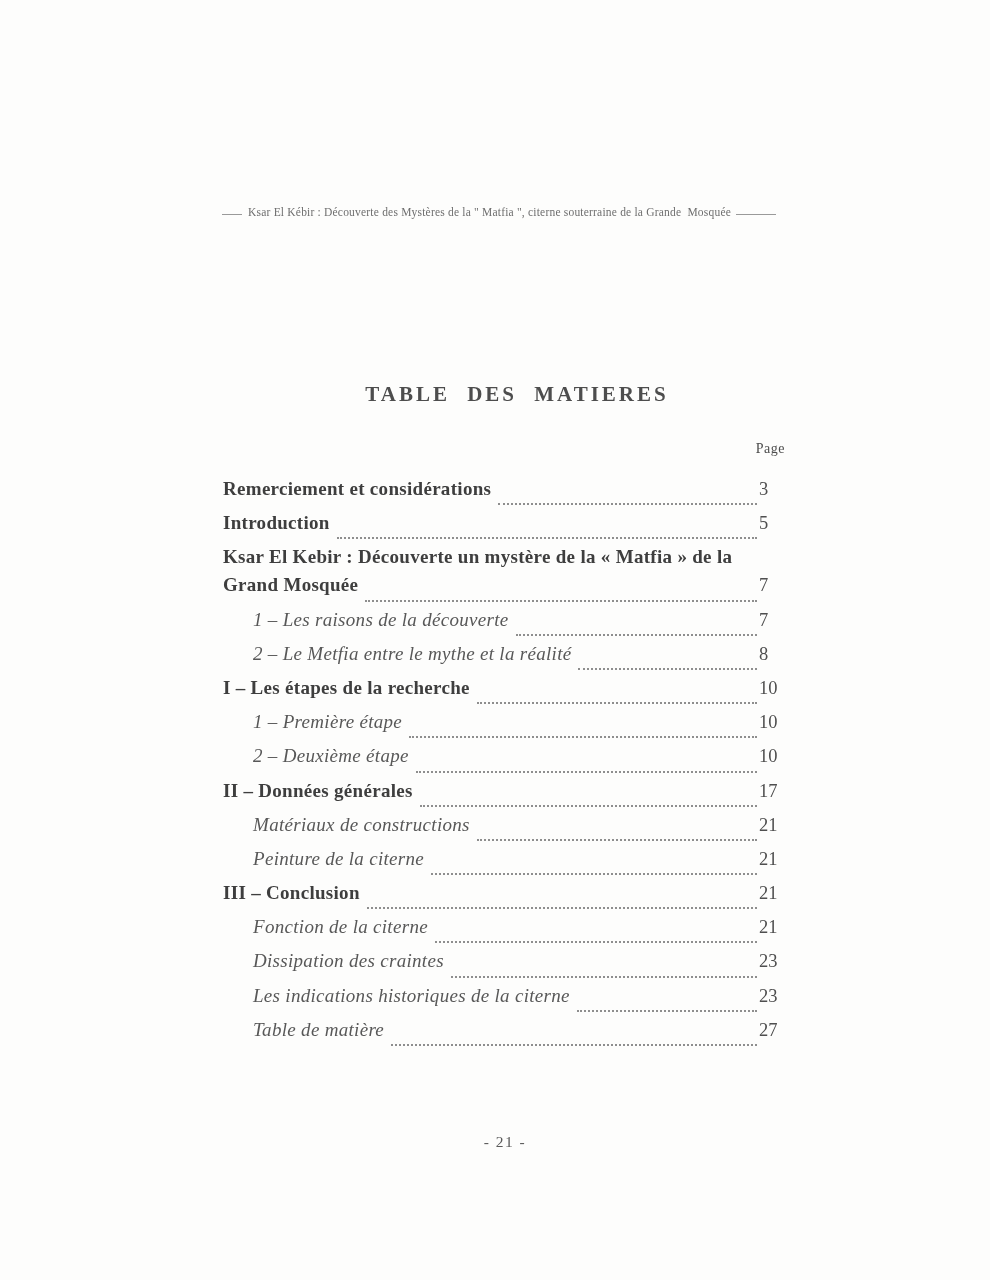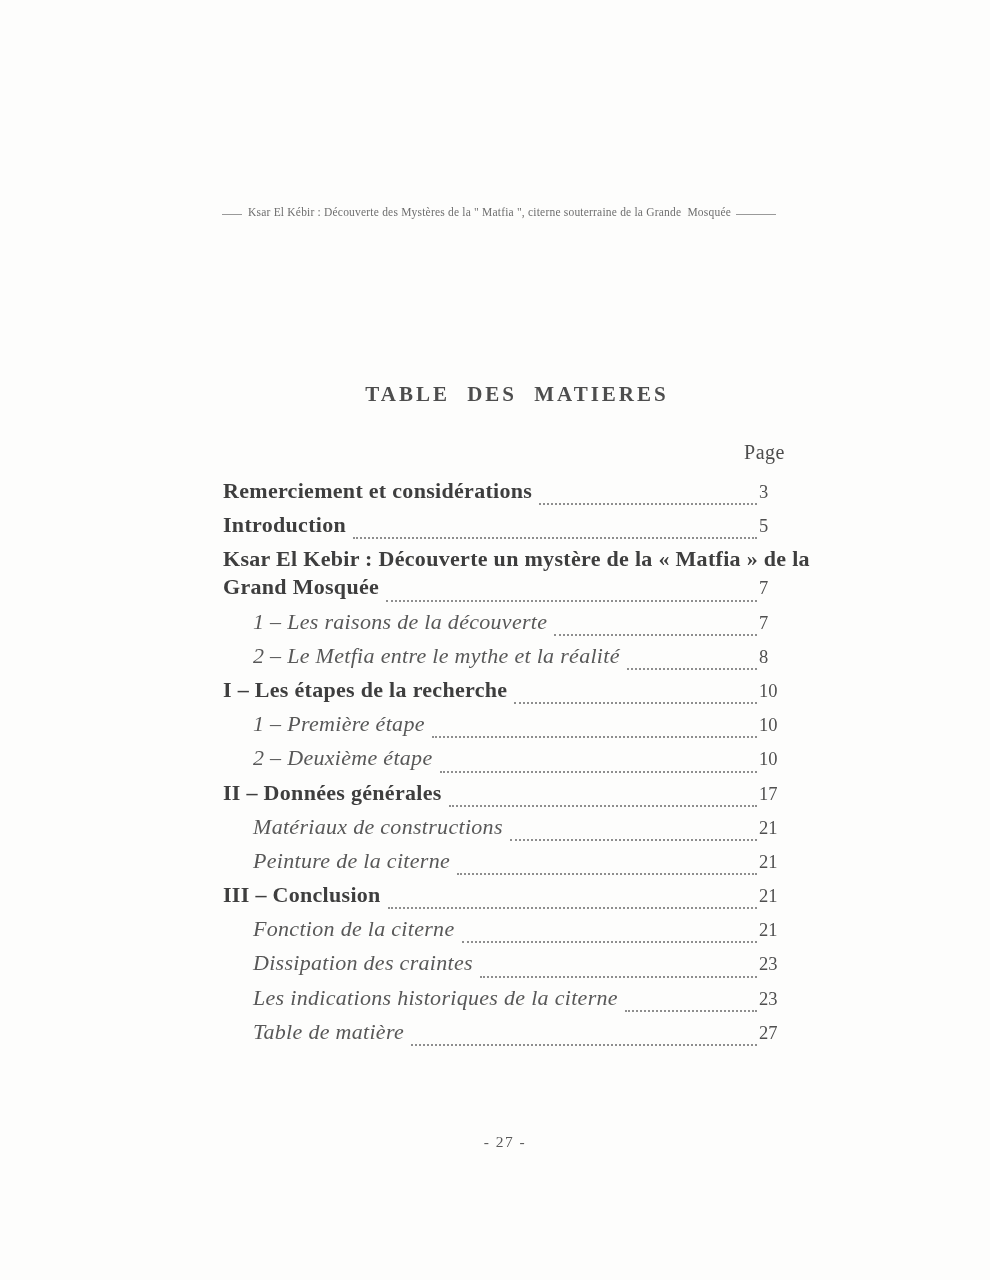--- a/index.html
+++ b/index.html
@@ -60,40 +60,40 @@
     word-spacing: 9px;
   }
 
   
   .page-col-label {
     position: absolute;
     top: 441px;
     left: 225px;
     width: 560px;
     text-align: right;
-    font-size: 20px;
+    font-size: 14px;
     color: #4d4d4d;
     letter-spacing: 0.5px;
   }
 
   
   .toc {
     position: absolute;
     top: 478px;
     left: 223px;
     width: 562px;
   }
   .toc-row {
     display: flex;
     align-items: baseline;
     height: 34.2px;
   }
   .toc-row.wrap-first { height: 28px; }
   .toc-label {
-    font-size: 22px;
+    font-size: 19px;
     letter-spacing: 0.3px;
     white-space: nowrap;
   }
   .toc-row.bold .toc-label {
     font-weight: bold;
     color: #3e3e3e;
   }
   .toc-row.italic .toc-label {
     font-style: italic;
     color: #585858;
@@ -220,15 +220,15 @@
         <span class="dots"></span>
         <span class="pagenum">23</span>
       </div>
       <div class="toc-row italic indented">
         <span class="toc-label">Table de matière</span>
         <span class="dots"></span>
         <span class="pagenum">27</span>
       </div>
     </div>
 
-  <div class="footer-num">- 27 -</div>
+  <div class="footer-num">- 21 -</div>
 
 </div>
 
 </body></html>

